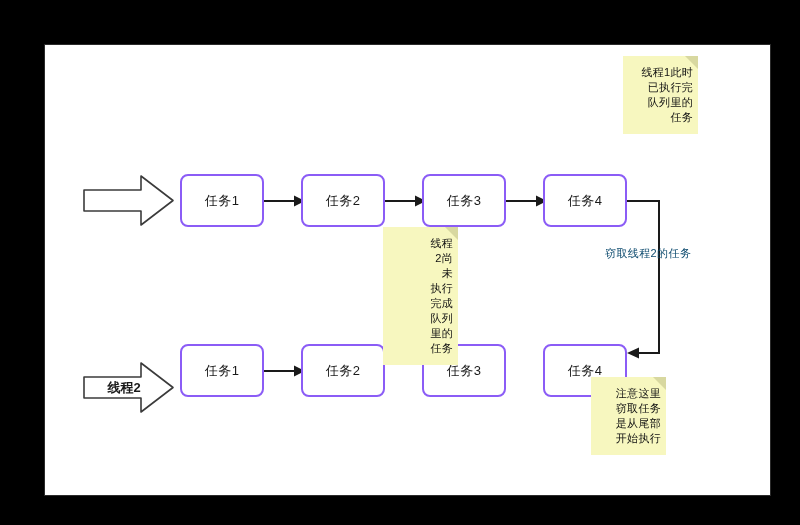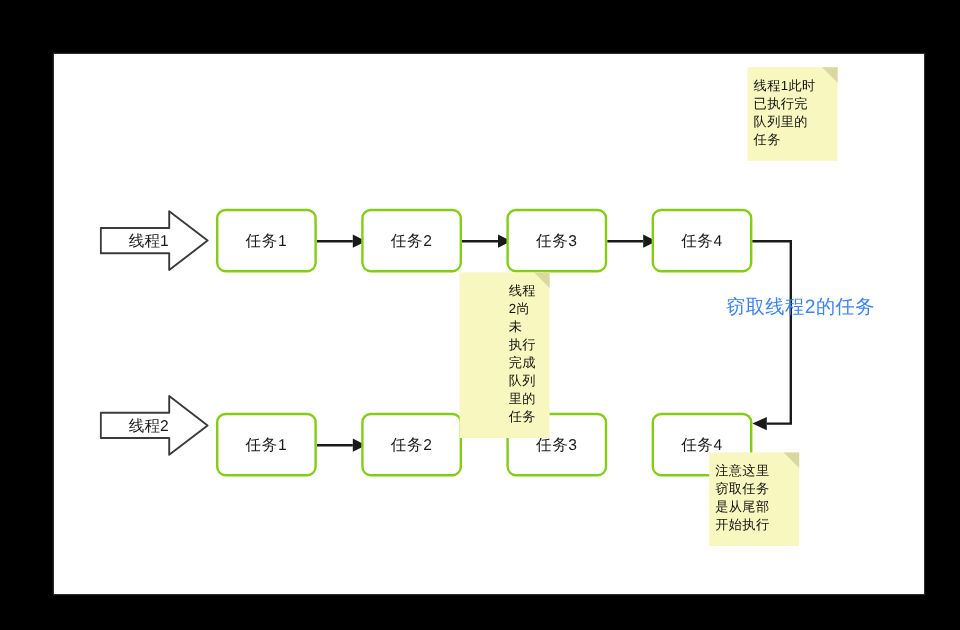--- a/index.html
+++ b/index.html
@@ -31,21 +31,21 @@
     background: #ffffff;
     box-shadow: 0 0 0 1px #2b2b2b;
     overflow: hidden;
   }
 
   
   .task-box {
     position: absolute;
     width: 84px;
     height: 53px;
-    border: 2px solid #84cc16;
+    border: 2px solid #8b5cf6;
     border-radius: 8px;
     background: #ffffff;
     box-sizing: border-box;
     display: flex;
     align-items: center;
     justify-content: center;
     font-size: 13px;
     color: #1a1a1a;
     letter-spacing: 0.5px;
   }
@@ -84,58 +84,57 @@
   
   .sticky {
     position: absolute;
     width: 75px;
     background: #f7f7bf;
     box-sizing: border-box;
     padding: 9px 5px 9px 5px;
     font-size: 11px;
     line-height: 15px;
     color: #111111;
-    text-align: left;
+    text-align: right;
     letter-spacing: 0.3px;
   }
   .sticky .fold {
     position: absolute;
     top: 0;
     right: 0;
     width: 0;
     height: 0;
     border-left: 13px solid transparent;
     border-top: 13px solid #d8d8a0;
   }
   .sticky .sticky-text {
     display: block;
     white-space: pre-line;
   }
 
   
   .free-label {
     position: absolute;
-    font-size: 16px;
-    color: #3b82f6;
+    font-size: 11px;
+    color: #0c4a6e;
     background: transparent;
     white-space: nowrap;
     letter-spacing: 0.4px;
   }
 </style>
 </head>
 <body>
 
 <div id="screen">
   <div id="canvas">
 
     <div class="thread-arrow" style="left:38px; top:129px;">
       <svg viewBox="0 0 92 53" xmlns="http://www.w3.org/2000/svg">
         <polygon points="1,16 58,16 58,2 90,26.5 58,51 58,37 1,37" fill="#ffffff" stroke="#3b3b3b" stroke-width="1.6" stroke-linejoin="round"></polygon>
       </svg>
-      <span class="ta-label">线程1</span>
     </div>
 
     <div class="task-box" style="left:135px; top:129px;">
       <span>任务1</span>
     </div>
 
     <div class="conn" style="left:219px; top:148px;">
       <svg width="42" height="16" viewBox="0 0 42 16" xmlns="http://www.w3.org/2000/svg">
         <line x1="0" y1="8" x2="30" y2="8" stroke="#1a1a1a" stroke-width="2"></line>
         <polygon points="30,2.5 41,8 30,13.5" fill="#1a1a1a"></polygon>
@@ -170,21 +169,21 @@
 
     <div class="conn" style="left:580px; top:150px;">
       <svg width="40" height="170" viewBox="0 0 40 170" xmlns="http://www.w3.org/2000/svg">
         <polyline points="2,6 34,6 34,158 14,158" fill="none" stroke="#1a1a1a" stroke-width="2" stroke-linejoin="miter"></polyline>
         <polygon points="14,152.5 2,158 14,163.5" fill="#1a1a1a"></polygon>
       </svg>
     </div>
 
     <div class="free-label" style="left:560px; top:201px;">窃取线程2的任务</div>
 
-    <div class="thread-arrow" style="left:38px; top:283px;">
+    <div class="thread-arrow" style="left:38px; top:316px;font-weight:bold;">
       <svg viewBox="0 0 92 53" xmlns="http://www.w3.org/2000/svg">
         <polygon points="1,16 58,16 58,2 90,26.5 58,51 58,37 1,37" fill="#ffffff" stroke="#3b3b3b" stroke-width="1.6" stroke-linejoin="round"></polygon>
       </svg>
       <span class="ta-label">线程2</span>
     </div>
 
     <div class="task-box" style="left:135px; top:299px;">
       <span>任务1</span>
     </div>
 

